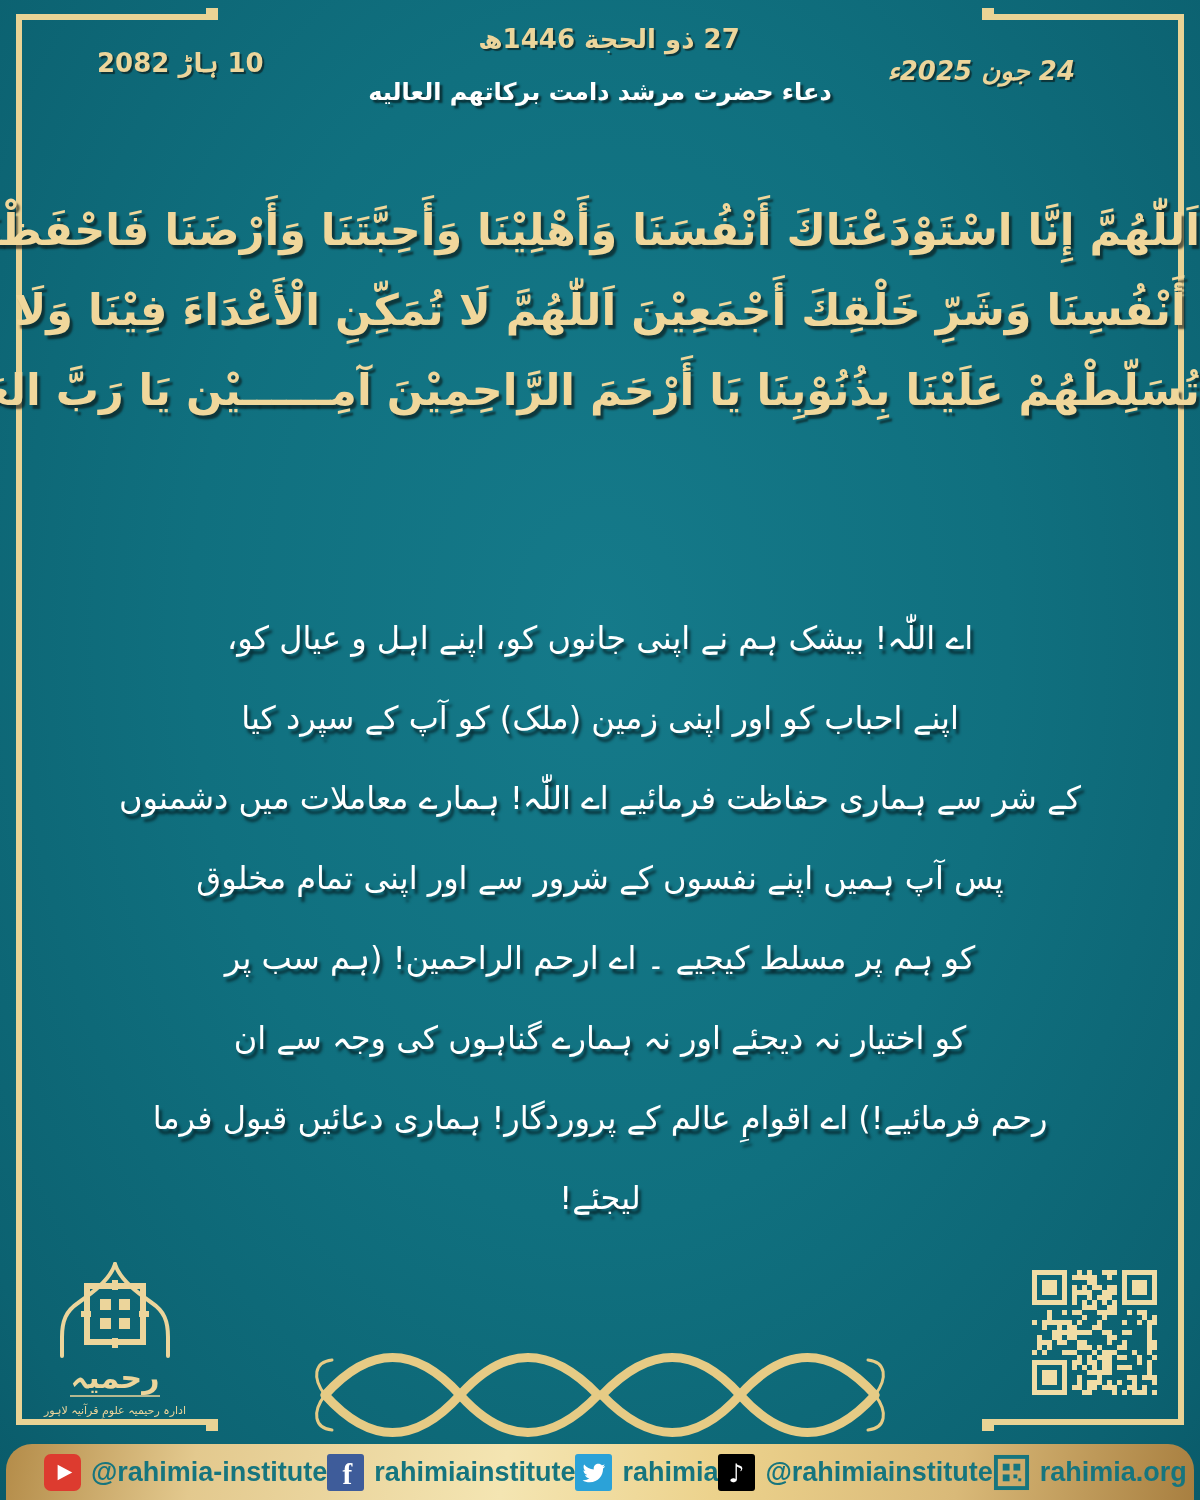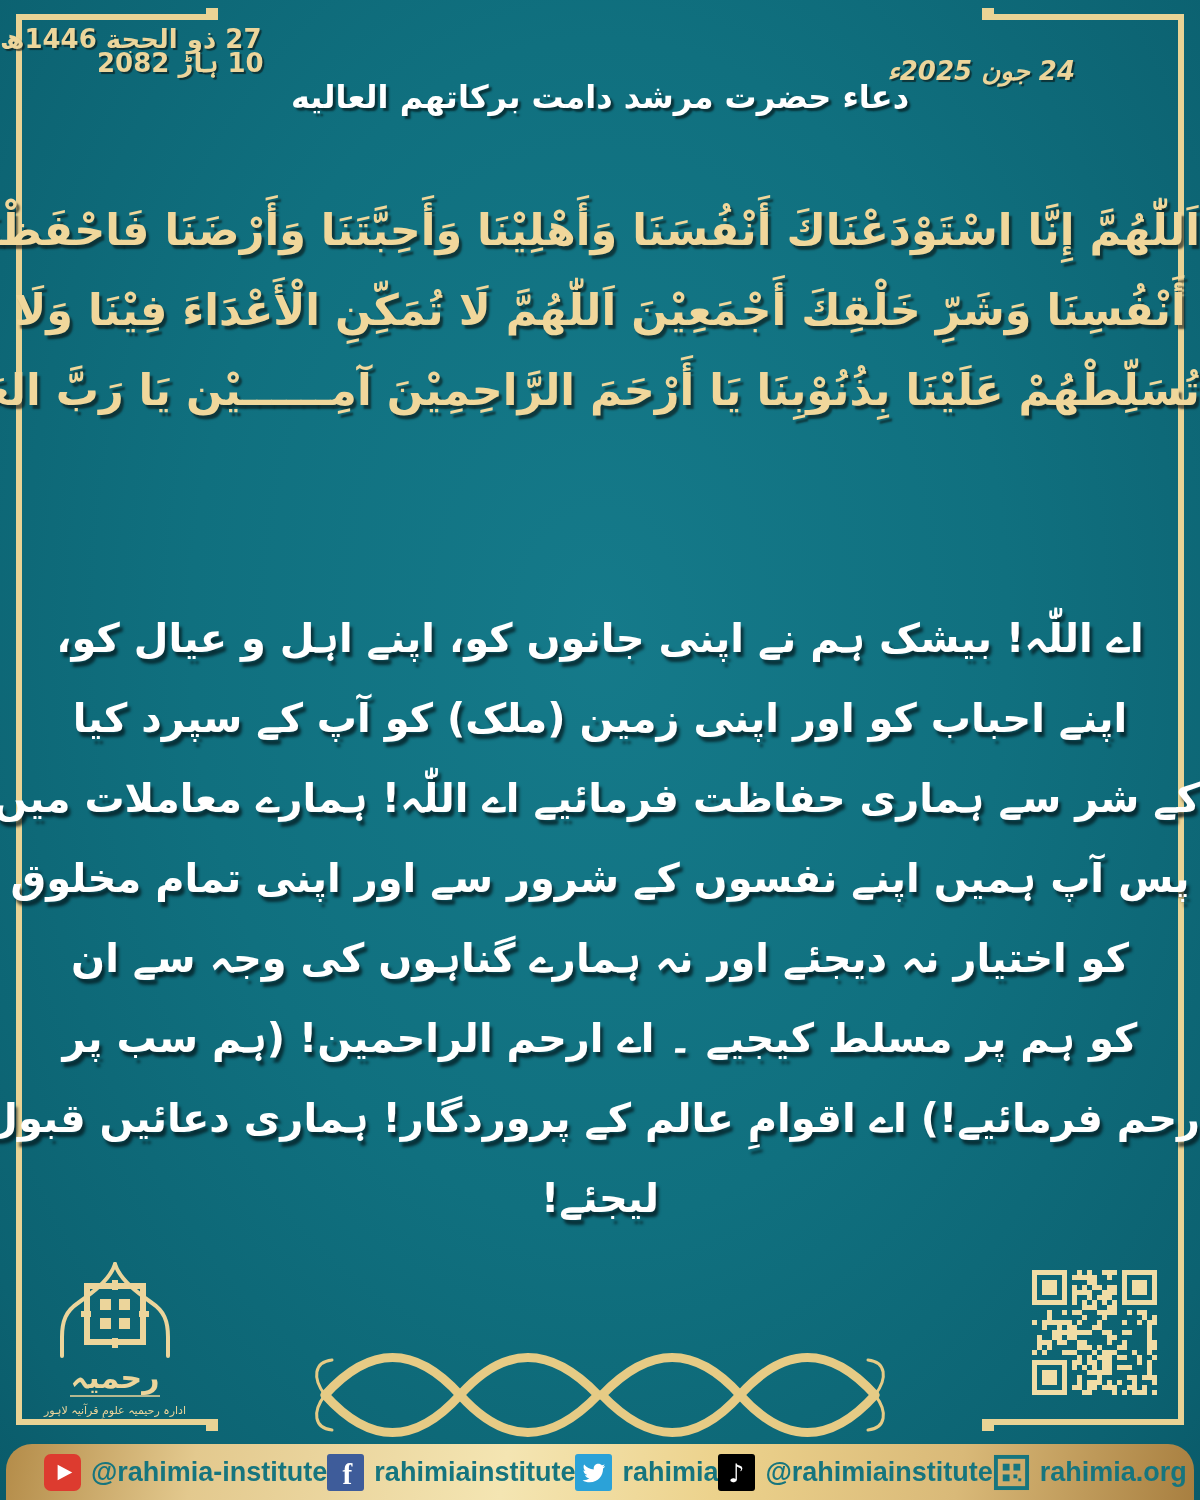--- a/index.html
+++ b/index.html
@@ -10,35 +10,35 @@
   }
   
   .frame-seg{position:absolute;background:#e9d395;}
   
   .date{
     position:absolute;color:#ecd59b;font-weight:bold;font-size:26px;
     text-shadow:2px 2px 1px rgba(10,25,25,.65);white-space:nowrap;
   }
   .title{
     position:absolute;left:0;right:0;top:78px;text-align:center;
-    color:#ffffff;font-weight:bold;font-size:32px;
+    color:#ffffff;font-weight:bold;font-size:24px;
     text-shadow:3px 3px 2px rgba(5,25,28,.7);white-space:nowrap;
   }
   
   .arabic-block{position:absolute;left:0;right:0;top:190px;text-align:center;}
   .arabic-line{
     direction:rtl;font-size:43px;font-weight:bold;line-height:80px;
     color:#f0d79b;white-space:nowrap;
     text-shadow:3px 4px 2px rgba(12,20,18,.62);
   }
   
   .urdu-block{position:absolute;left:0;right:0;top:598px;text-align:center;}
   .urdu-line{
-    direction:rtl;font-size:40px;line-height:80px;color:#ffffff;
-    white-space:nowrap;font-weight:bold;
+    direction:rtl;font-size:32px;line-height:80px;color:#ffffff;
+    white-space:nowrap;font-weight:normal;
     text-shadow:3px 5px 3px rgba(4,22,26,.7);
   }
   
   .logo-wrap{position:absolute;left:40px;top:1258px;width:150px;height:172px;}
   .qr-wrap{position:absolute;left:1032px;top:1270px;width:125px;height:125px;}
   .ornament-wrap{position:absolute;left:300px;top:1350px;width:600px;height:90px;}
   
   .footer-bar{
     position:absolute;left:6px;right:6px;top:1444px;height:56px;
     border-radius:26px 26px 0 0;
@@ -62,38 +62,38 @@
   <div class="frame-seg" style="left:1178px;top:14px;width:6px;height:1411px;"></div>
   <div class="frame-seg" style="left:16px;top:14px;width:202px;height:6px;"></div>
   <div class="frame-seg" style="left:982px;top:14px;width:202px;height:6px;"></div>
   <div class="frame-seg" style="left:16px;top:1419px;width:202px;height:6px;"></div>
   <div class="frame-seg" style="left:982px;top:1419px;width:202px;height:6px;"></div>
   <div class="frame-seg" style="left:206px;top:8px;width:12px;height:6px;"></div>
   <div class="frame-seg" style="left:982px;top:8px;width:12px;height:6px;"></div>
   <div class="frame-seg" style="left:206px;top:1425px;width:12px;height:6px;"></div>
   <div class="frame-seg" style="left:982px;top:1425px;width:12px;height:6px;"></div>
 
-  <div class="date" dir="rtl" style="left:0;right:0;top:24px;text-align:left;">27 ذو الحجة 1446ھ</div>
+  <div class="date" dir="rtl" style="left:0;right:0;top:24px;text-align:center;padding-left:18px;">27 ذو الحجة 1446ھ</div>
   <div class="date" dir="rtl" style="right:125px;top:56px;font-style:italic;">24 جون 2025ء</div>
   <div class="date" dir="rtl" style="left:97px;top:48px;">10 ہاڑ 2082</div>
   <div class="title" dir="rtl">دعاء حضرت مرشد دامت برکاتهم العاليه</div>
 
   <div class="arabic-block">
     <div class="arabic-line">اَللّٰهُمَّ إِنَّا اسْتَوْدَعْنَاكَ أَنْفُسَنَا وَأَهْلِيْنَا وَأَحِبَّتَنَا وَأَرْضَنَا فَاحْفَظْنَا مِنْ شُرُوْرِ</div>
     <div class="arabic-line">أَنْفُسِنَا وَشَرِّ خَلْقِكَ أَجْمَعِيْنَ اَللّٰهُمَّ لَا تُمَكِّنِ الْأَعْدَاءَ فِيْنَا وَلَا</div>
     <div class="arabic-line">تُسَلِّطْهُمْ عَلَيْنَا بِذُنُوْبِنَا يَا أَرْحَمَ الرَّاحِمِيْنَ آمِــــــيْن يَا رَبَّ العَالَمِيْنَ</div>
   </div>
 
   <div class="urdu-block">
     <div class="urdu-line">اے اللّٰہ! بیشک ہم نے اپنی جانوں کو، اپنے اہل و عیال کو،</div>
     <div class="urdu-line">اپنے احباب کو اور اپنی زمین (ملک) کو آپ کے سپرد کیا</div>
     <div class="urdu-line">کے شر سے ہماری حفاظت فرمائیے اے اللّٰہ! ہمارے معاملات میں دشمنوں</div>
     <div class="urdu-line">پس آپ ہمیں اپنے نفسوں کے شرور سے اور اپنی تمام مخلوق</div>
+    <div class="urdu-line">کو ہم پر مسلط کیجیے ۔ اے ارحم الراحمین! (ہم سب پر</div>
     <div class="urdu-line">کو اختیار نہ دیجئے اور نہ ہمارے گناہوں کی وجہ سے ان</div>
-    <div class="urdu-line">کو ہم پر مسلط کیجیے ۔ اے ارحم الراحمین! (ہم سب پر</div>
     <div class="urdu-line">رحم فرمائیے!) اے اقوامِ عالم کے پروردگار! ہماری دعائیں قبول فرما</div>
     <div class="urdu-line">لیجئے!</div>
   </div>
 
   <div class="logo-wrap">
     <svg width="150" height="172" viewBox="0 0 150 172" xmlns="http://www.w3.org/2000/svg">
       <g>
         <path d="M75 6 C70 22 52 35 38 45 C26 53 22 63 22 79 L22 98" fill="none" stroke="#ecd59b" stroke-width="4" stroke-linecap="round"></path>
         <path d="M75 6 C80 22 98 35 112 45 C124 53 128 63 128 79 L128 98" fill="none" stroke="#ecd59b" stroke-width="4" stroke-linecap="round"></path>
       </g>

